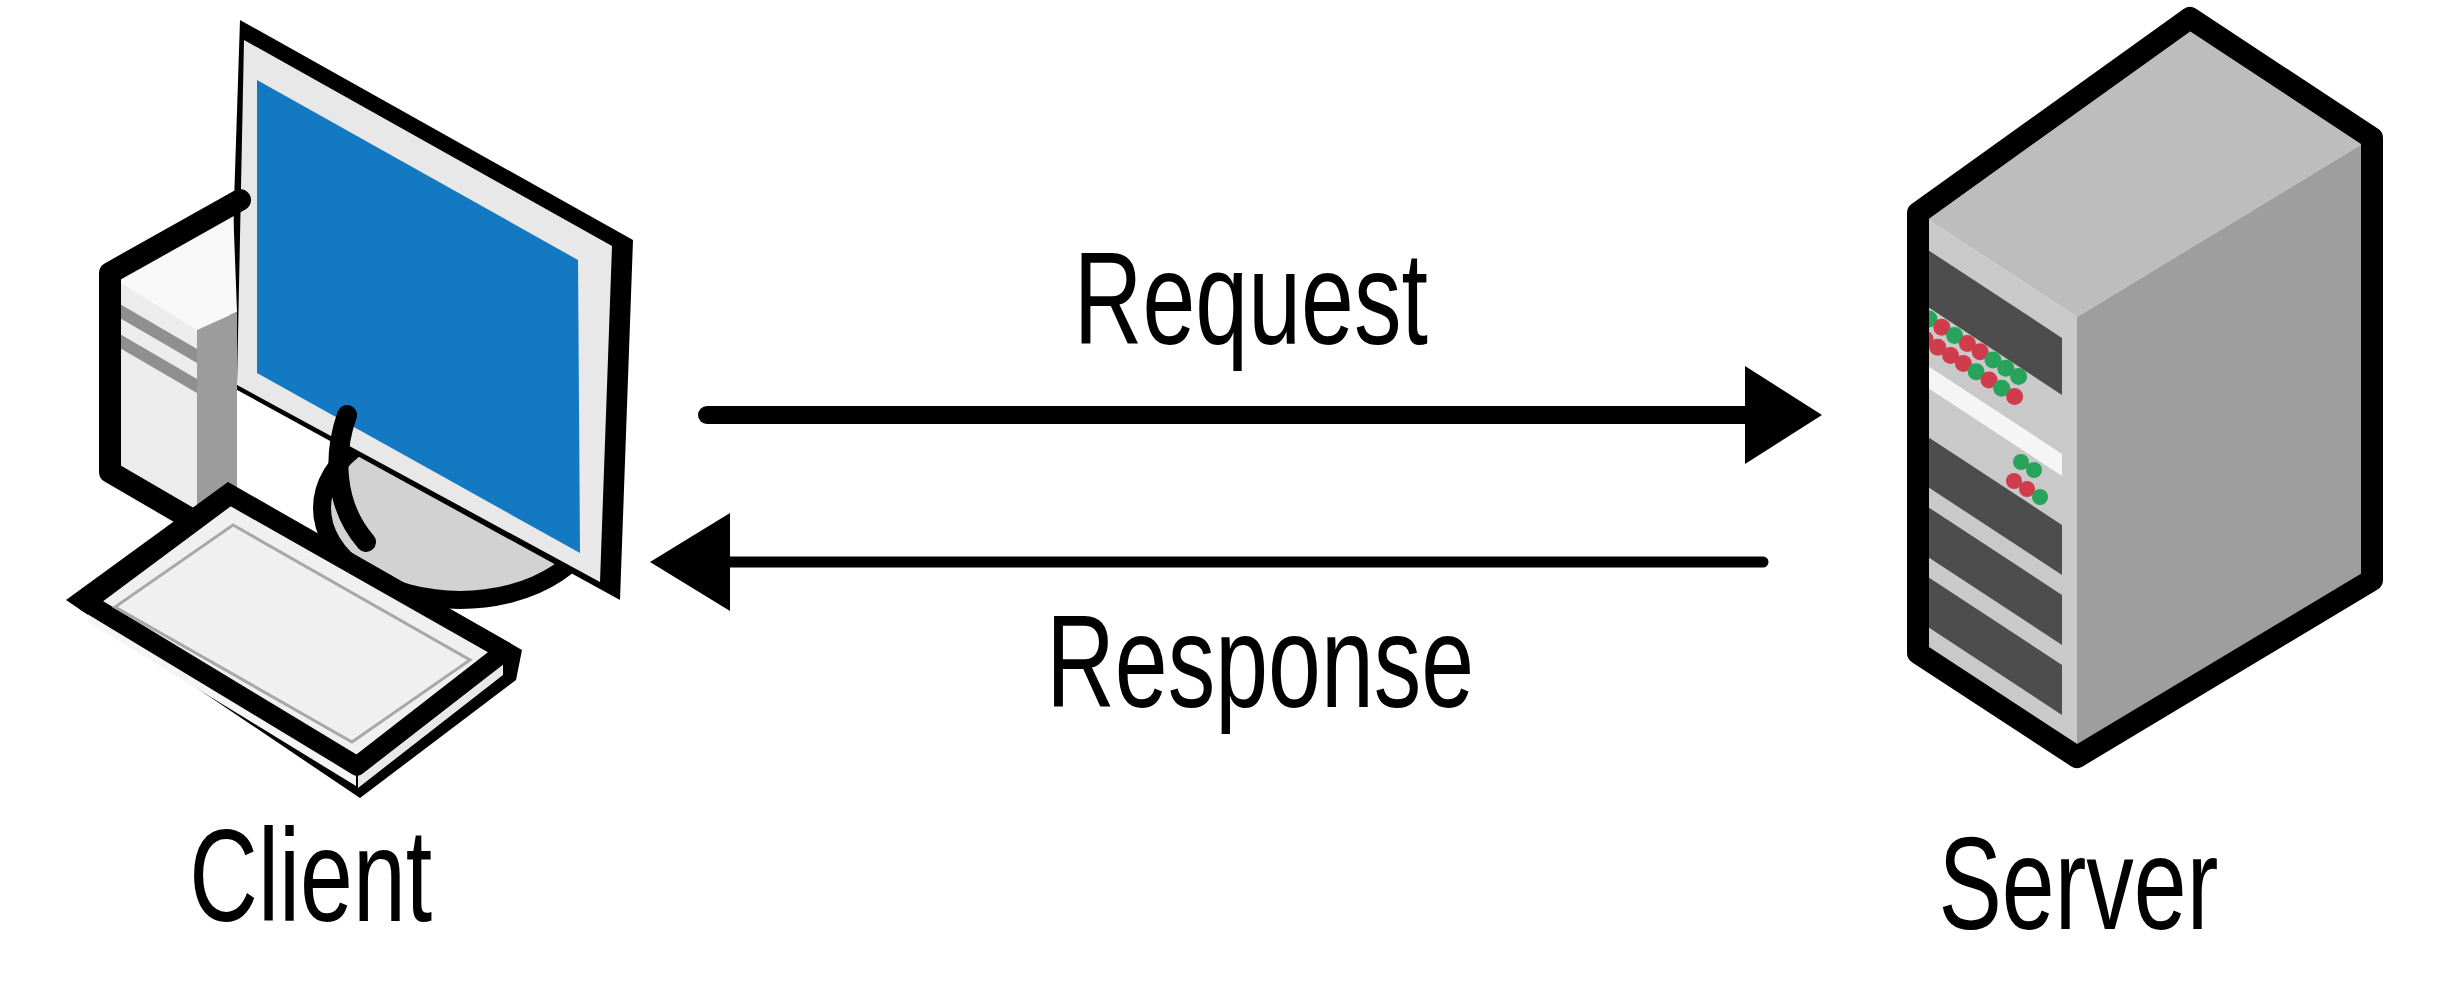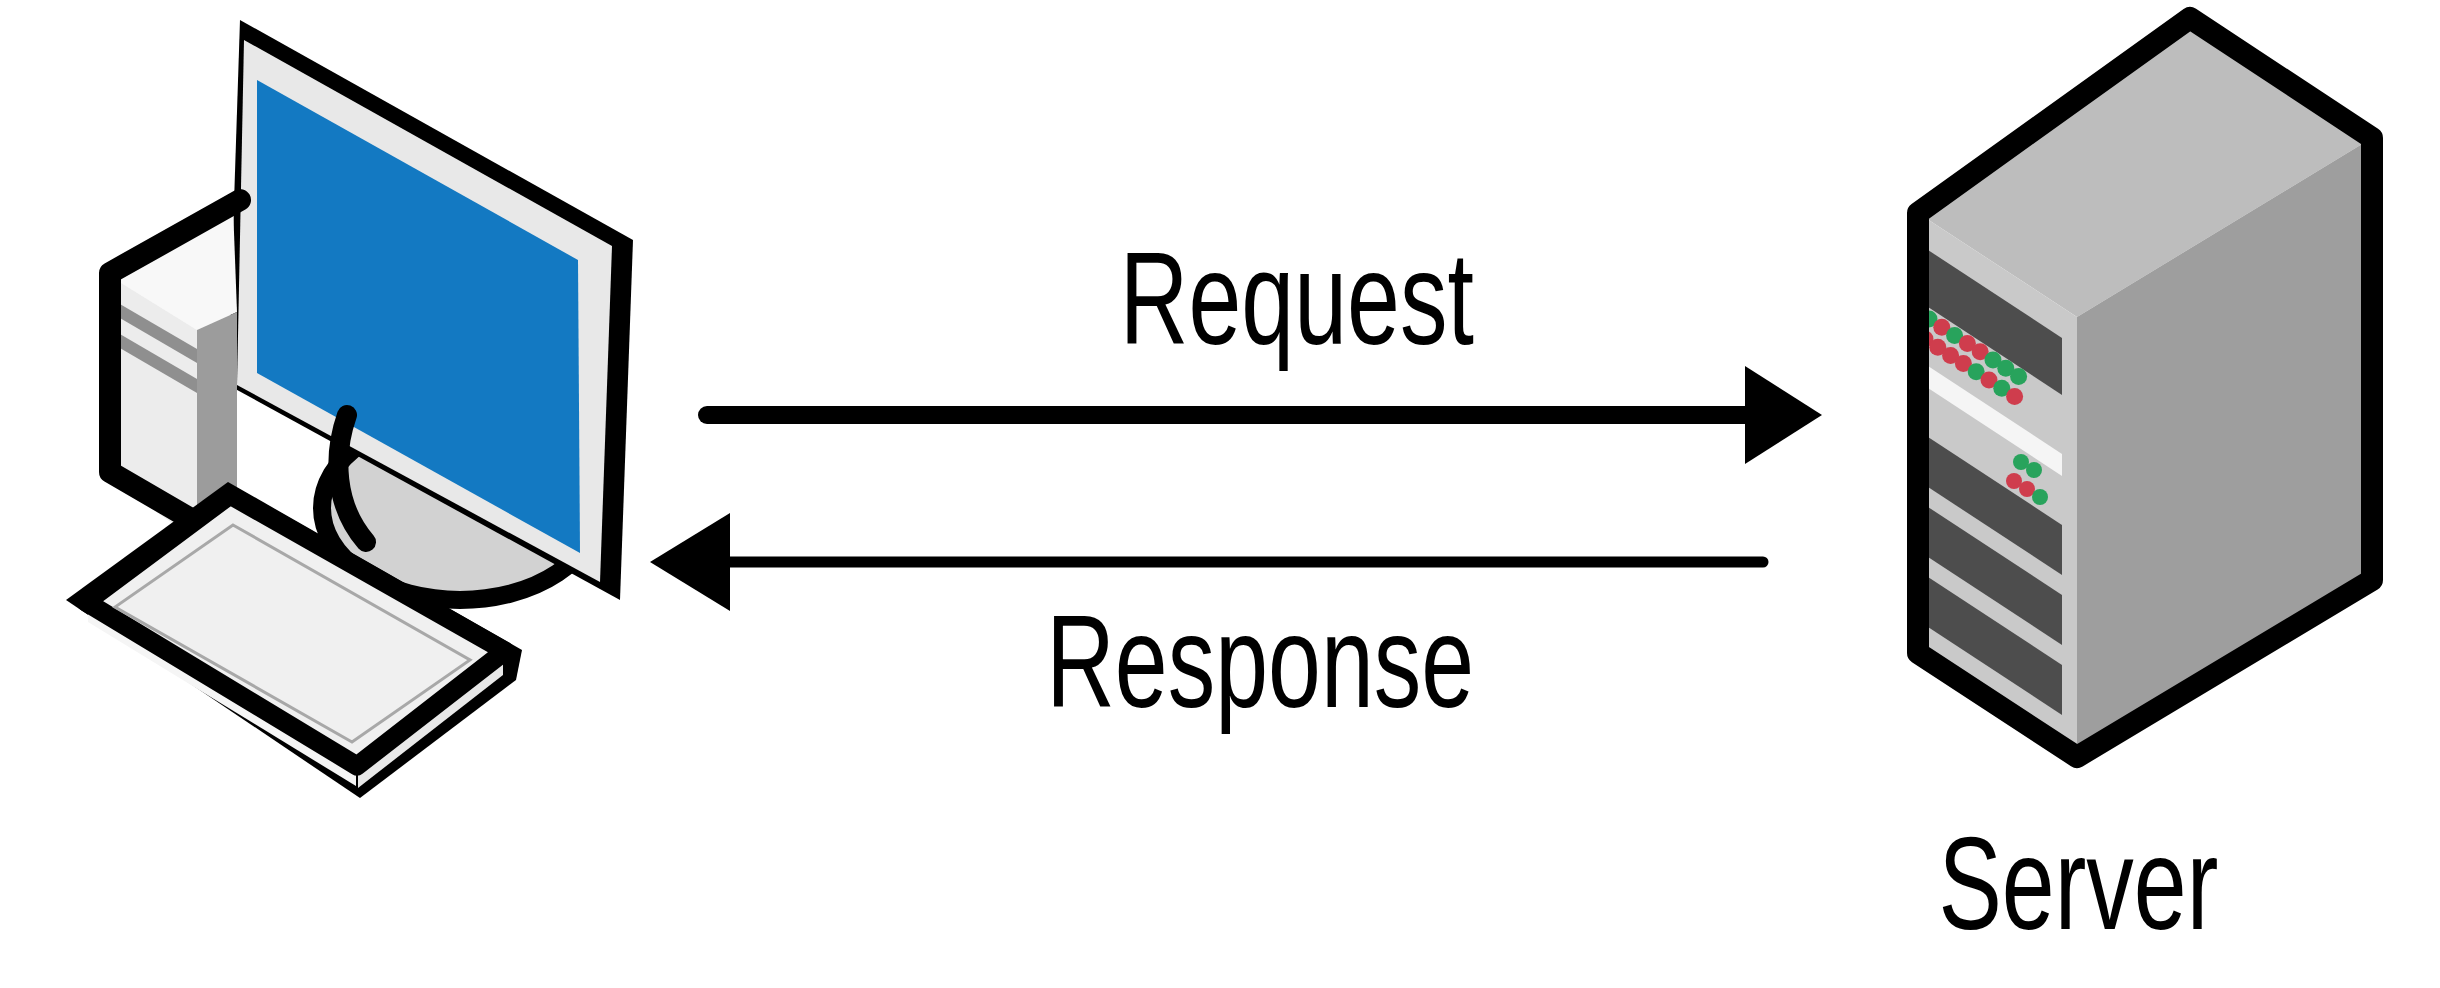--- a/index.html
+++ b/index.html
@@ -92,26 +92,29 @@
     <g>
       <line x1="707" y1="415" x2="1745" y2="415" stroke="#000" stroke-width="18" stroke-linecap="round"></line>
       <polygon points="1745,366 1745,464 1822,415" fill="#000"></polygon>
     </g>
     <g>
       <line x1="1763" y1="562" x2="727" y2="562" stroke="#000" stroke-width="11" stroke-linecap="round"></line>
       <polygon points="730,513 730,611 650,562" fill="#000"></polygon>
     </g>
   </svg>
 
-  <div class="diagram-label" style="left:997px;top:233px;">
+  <div class="diagram-label" style="left:897px;top:233px;text-align:right;">
     <span class="squeeze">Request</span>
   </div>
 
   <div class="diagram-label" style="left:960px;top:596px;text-decoration:underline;">
     <span class="squeeze">Response</span>
   </div>
 
+  <div class="diagram-label" style="left:11px;top:810px;">
+    <span class="squeeze">Client</span>
+  </div>
 
   <div class="diagram-label" style="left:1778px;top:818px;text-align:center;">
     <span class="squeeze">Server</span>
   </div>
 
 </div>
 
 </body></html>

